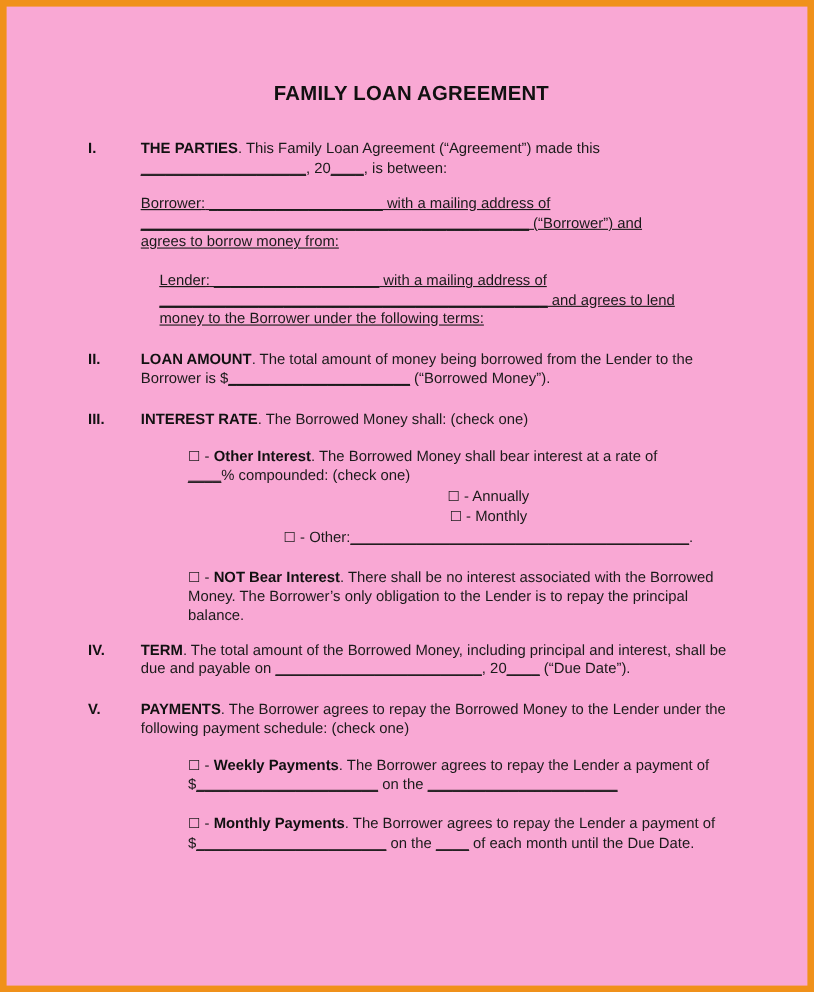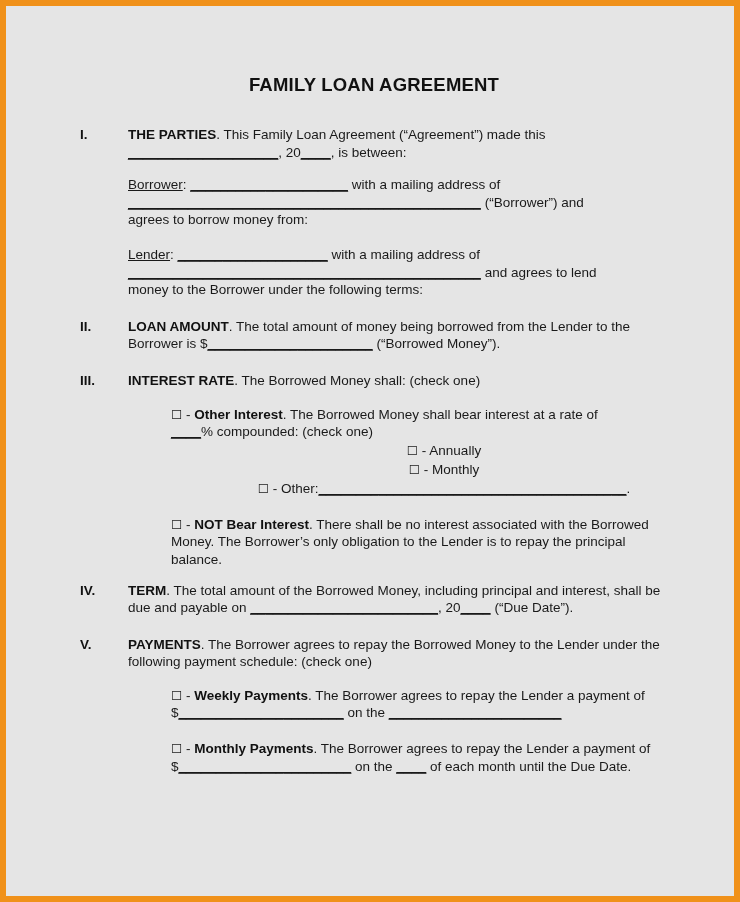--- a/index.html
+++ b/index.html
@@ -9,21 +9,21 @@
   }
   body {
     font-family: "Liberation Sans", sans-serif;
     color: #1a1a1a;
   }
   .page {
     position: relative;
     width: 740px;
     height: 902px;
     box-sizing: border-box;
-    background: #e5e5e5;
+    background: #f9a8d4;
     border: 6px solid #f0911a;
     overflow: hidden;
   }
   .sheet {
     box-sizing: border-box;
     width: 100%;
     height: 100%;
     padding: 54px 66px 0 74px;
   }
   .doc-title {
@@ -65,23 +65,25 @@
   .u {
     text-decoration: underline;
   }
   .blank {
     text-decoration: underline;
     white-space: pre;
     letter-spacing: 0;
   }
   .party-block {
     margin-top: 15px;
+    text-decoration: underline;
   }
   .party-block.second {
     margin-top: 17px;
+    margin-left: 17px;
   }
   .opt-block {
     margin-left: 43px;
     margin-top: 16px;
     font-size: 13.5px;
     line-height: 17.6px;
   }
   .opt-block p {
     margin: 0;
   }

